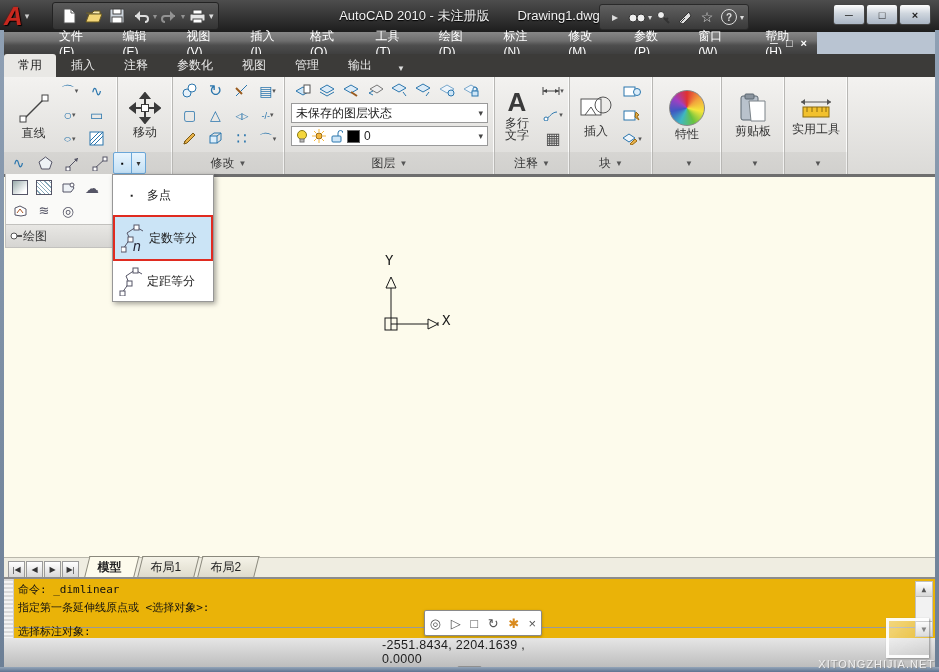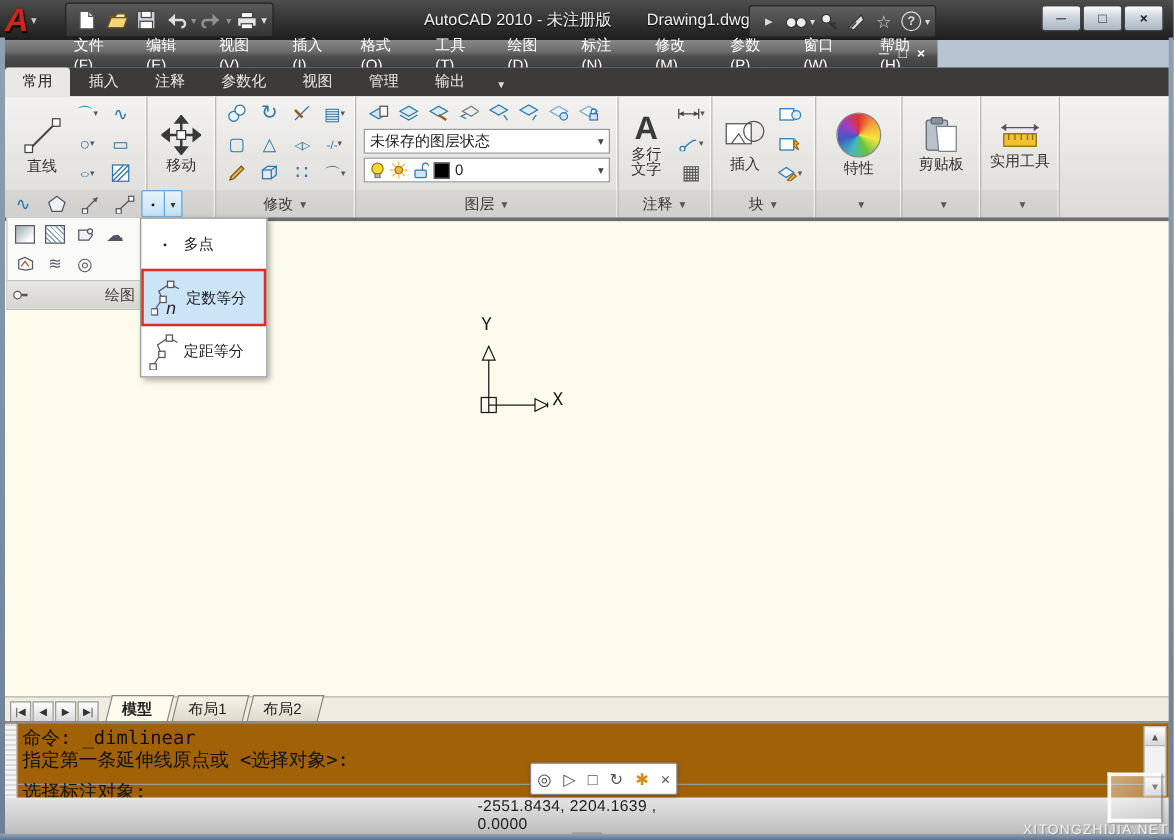--- a/index.html
+++ b/index.html
@@ -25,21 +25,21 @@
               text-shadow:0 1px 1px #000;pointer-events:none;}
   .title-text .doc{margin-left:28px;}
   .infocenter{position:absolute;right:190px;top:4px;display:flex;align-items:center;height:24px;
               background:linear-gradient(#606060,#3a3a3a);border:1px solid #2a2a2a;border-radius:3px;padding:0 4px;color:#ddd;}
   .infocenter .tb{width:22px;height:20px;display:flex;align-items:center;justify-content:center;}
   .winbtns{position:absolute;right:8px;top:4px;display:flex;}
   .winbtn{width:30px;height:19px;margin-left:1px;border:1px solid #444;border-radius:3px;
           background:linear-gradient(#fdfdfd,#cfd6de 45%,#aab6c5);color:#222;
           display:flex;align-items:center;justify-content:center;font-size:11px;font-weight:bold;}
   
-  .menubar{left:0;top:32px;width:750px;height:22px;background:linear-gradient(#878787,#6e6e6e 40%,#4e4e4e 60%,#3f3f3f);
+  .menubar{left:0;top:32px;width:817px;height:22px;background:linear-gradient(#878787,#6e6e6e 40%,#4e4e4e 60%,#3f3f3f);
            display:flex;color:#fff;font-size:12px;}
   .menu-item{padding:0 13px;height:100%;display:flex;align-items:center;}
   .menu-item:first-child{margin-left:46px;}
   .doc-ctrls{position:absolute;right:10px;top:0;height:100%;display:flex;align-items:center;color:#fff;}
   .doc-ctrls span{margin-left:8px;font-size:11px;font-weight:bold;}
   
   .tabrow{left:4px;top:54px;width:931px;height:23px;background:#3c3b39;display:flex;align-items:flex-end;}
   .rtab{padding:3px 14px 3px;color:#e9e9e9;font-size:12px;margin-right:1px;}
   .rtab.active{background:#e9e8e5;color:#1c1c1c;border-radius:3px 3px 0 0;margin-top:47px;}
   .tab-ovf{color:#ddd;margin-left:10px;padding-bottom:4px;font-size:10px;}
@@ -91,21 +91,21 @@
   .so-row1 .sbtn{width:27px;height:20px;}
   .splitbtn{display:flex;height:20px;border:1px solid #6aa6d8;border-radius:2px;overflow:hidden;
             background:linear-gradient(#e8f4fd,#c3e0f5);}
   .splitbtn .l{width:17px;display:flex;align-items:center;justify-content:center;}
   .splitbtn .r{width:13px;display:flex;align-items:center;justify-content:center;border-left:1px solid #6aa6d8;font-size:8px;color:#333;}
   .so-body{width:106px;background:#fafaf8;border:1px solid #c2c1be;border-top:none;}
   .so-grid{display:flex;flex-wrap:wrap;padding:2px;}
   .so-grid .sbtn{width:24px;height:23px;}
   .so-foot{height:22px;display:flex;align-items:center;background:linear-gradient(#e8e7e4,#d6d5d2);
            border-top:1px solid #c2c1be;padding:0 4px;color:#3a3a3a;}
-  .so-foot .fl{flex:1;text-align:right;}
+  .so-foot .fl{flex:1;text-align:left;}
   
   .ptmenu{left:112px;top:174px;width:100px;background:#fff;border:1px solid #979797;z-index:6;
           box-shadow:2px 2px 5px rgba(0,0,0,.35);}
   .pm-item{display:flex;align-items:center;height:40px;padding:0 4px;color:#1c1c1c;}
   .pm-item .ic{width:30px;display:flex;align-items:center;justify-content:center;}
   .pm-item.sel{background:#cbe4f6;border:2px solid #e02b20;height:42px;}
   
   .canvas{left:4px;top:177px;width:931px;height:380px;background:#fdfbec;}
   .ucs{left:376px;top:252px;width:90px;height:90px;color:#1a1a1a;z-index:2;}
   .ucs .axl{position:absolute;font-size:14px;font-family:"DejaVu Sans Mono",monospace;}
@@ -117,22 +117,22 @@
   .laytabs{left:4px;top:557px;width:931px;height:20px;background:#efede1;border-top:1px solid #b9b7ab;
            display:flex;align-items:flex-end;color:#222;}
   .nav{display:flex;align-items:center;height:16px;margin:0 4px 1px 4px;}
   .nav .nb{width:15px;height:15px;border:1px solid #9a9a9a;background:linear-gradient(#fff,#d8d8d8);
            display:flex;align-items:center;justify-content:center;margin-right:1px;color:#333;}
   .ltab{position:relative;padding:2px 14px 2px 10px;border:1px solid #8a887c;border-bottom:none;
         background:linear-gradient(#f5f3e8,#dddacb);margin-right:3px;transform:skewX(-14deg);transform-origin:bottom;}
   .ltab>span{display:inline-block;transform:skewX(14deg);}
   .ltab.active{background:#fdfbec;font-weight:bold;}
   
-  .cmd{left:4px;top:577px;width:931px;height:61px;background:#a16207;border-top:2px solid #8c8c8c;
-       font-family:"DejaVu Sans Mono",monospace;font-size:15px;color:#111;}
+  .cmd{left:4px;top:577px;width:931px;height:61px;background:#eab308;border-top:2px solid #8c8c8c;
+       font-family:"DejaVu Sans Mono",monospace;font-size:11px;color:#111;}
   .cmd-grip{position:absolute;left:0;top:0;bottom:0;width:9px;background:repeating-linear-gradient(#d9d9d9 0 2px,#f4f4f4 2px 4px);border-right:1px solid #ccc;}
   .cmd-hist{position:absolute;left:10px;right:20px;top:0;height:44px;border-bottom:1px solid #9a9a9a;padding:2px 4px;line-height:18px;white-space:pre;}
   .cmd-in{position:absolute;left:10px;right:20px;bottom:0;height:15px;padding:1px 4px;white-space:pre;}
   .cmd-sb{position:absolute;right:2px;top:2px;width:16px;height:54px;border:1px solid #c0c0c0;background:#f2f2f2;}
   .cmd-sb .sb-u{position:absolute;top:0;left:0;right:0;height:14px;background:linear-gradient(#fff,#d8d8d8);border-bottom:1px solid #bbb;display:flex;align-items:center;justify-content:center;color:#555;}
   .cmd-sb .sb-d{position:absolute;bottom:0;left:0;right:0;height:14px;background:linear-gradient(#fff,#d8d8d8);border-top:1px solid #bbb;display:flex;align-items:center;justify-content:center;color:#555;}
   
   .statusbar{left:4px;top:638px;width:931px;height:29px;background:linear-gradient(#e6e6e6,#bdbdbd);
              display:flex;align-items:center;color:#1d1d1d;font-size:12px;flex-direction:column;}
   .coords{width:185px;padding-left:10px;font-size:12.5px;letter-spacing:.3px;}

